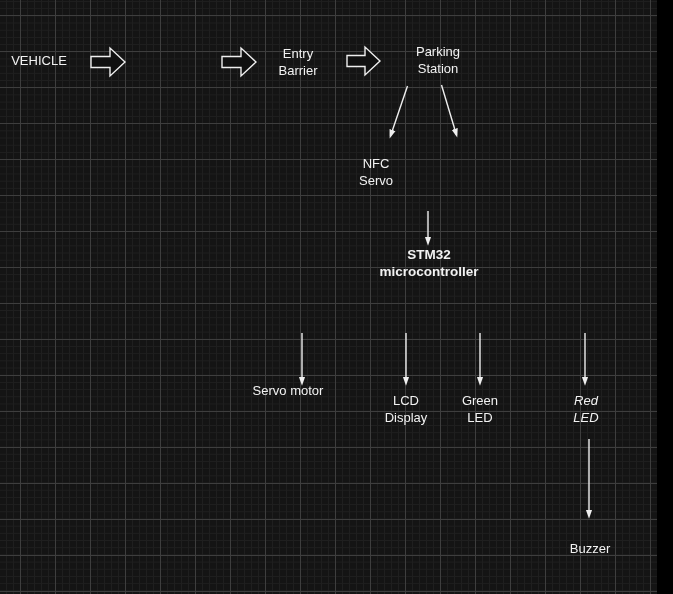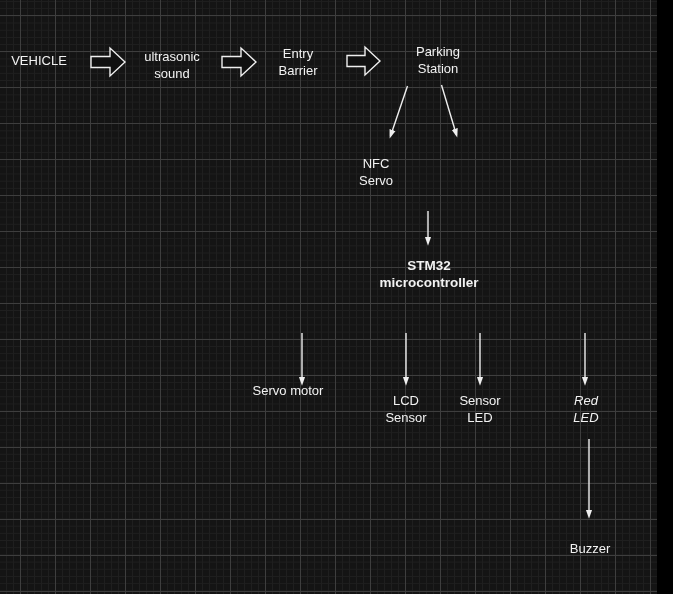--- a/index.html
+++ b/index.html
@@ -65,35 +65,33 @@
 
     <line x1="302" y1="333" x2="302" y2="383" marker-end="url(#ah)" stroke-width="1.4" stroke="#efefef"></line>
     <line x1="406" y1="333" x2="406" y2="383" marker-end="url(#ah)" stroke-width="1.4" stroke="#efefef"></line>
     <line x1="480" y1="333" x2="480" y2="383" marker-end="url(#ah)" stroke-width="1.4" stroke="#efefef"></line>
     <line x1="585" y1="333" x2="585" y2="383" marker-end="url(#ah)" stroke-width="1.4" stroke="#efefef"></line>
 
     <line x1="589" y1="439" x2="589" y2="516" marker-end="url(#ah)" stroke-width="1.4" stroke="#efefef"></line>
   </svg>
 
   <div class="node" style="left:39px; top:61px;">VEHICLE</div>
-  <div class="node" style="left:172px; top:65px;">ultrasonic
-sound</div>
   <div class="node" style="left:298px; top:62px;">Entry
 Barrier</div>
   <div class="node" style="left:438px; top:60px;">Parking
 Station</div>
 
   <div class="node" style="left:376px; top:172px;">NFC
 Servo</div>
 
-  <div class="node bold" style="left:429px; top:274px;">STM32
+  <div class="node bold" style="left:429px; top:263px;">STM32
 microcontroller</div>
 
   <div class="node" style="left:288px; top:391px;">Servo motor</div>
   <div class="node" style="left:406px; top:409px;">LCD
-Sensor</div>
-  <div class="node" style="left:480px; top:409px;">Sensor
+Display</div>
+  <div class="node" style="left:480px; top:409px;">Green
 LED</div>
   <div class="node" style="left:586px; top:409px;font-style:italic;">Red
 LED</div>
   <div class="node" style="left:590px; top:549px;">Buzzer</div>
 
 </div>
 
 </body></html>

